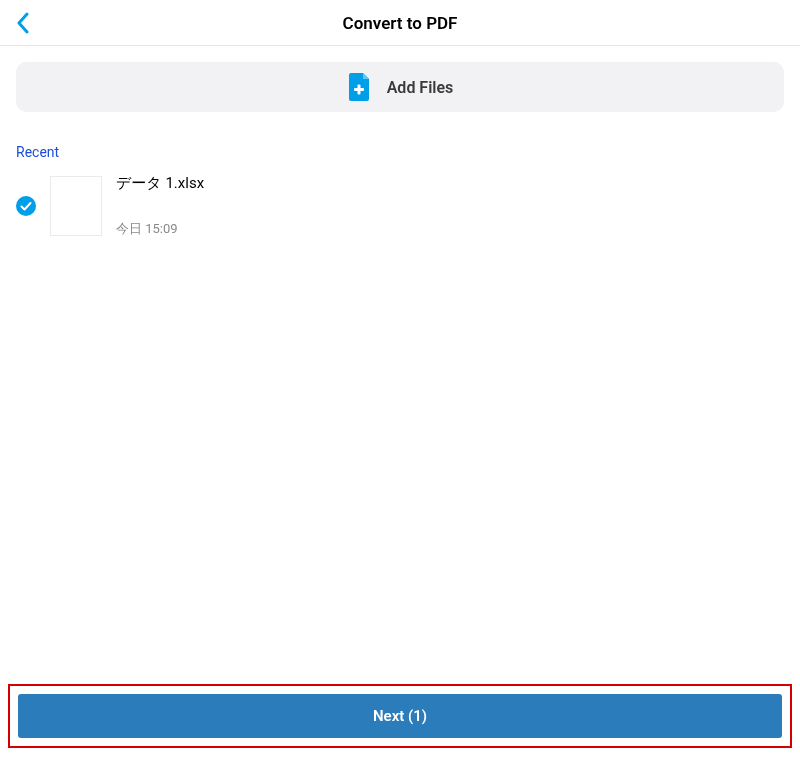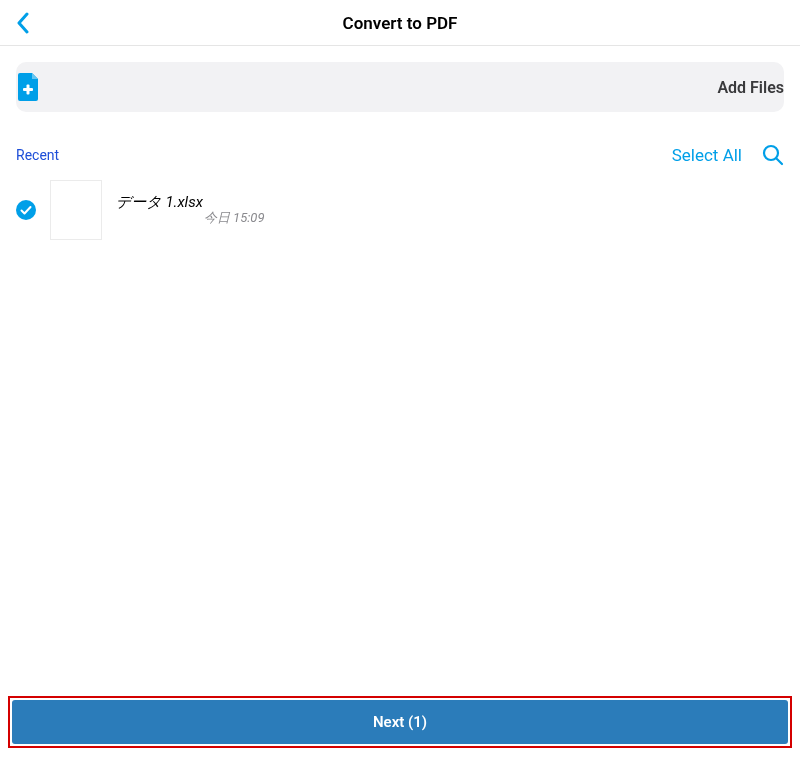--- a/index.html
+++ b/index.html
@@ -40,21 +40,21 @@
       font-size: 17px;
       font-weight: 600;
     }
     .add-files-btn {
       margin: 16px 16px 0 16px;
       background: #f2f2f4;
       border-radius: 10px;
       height: 50px;
       display: flex;
       align-items: center;
-      justify-content: space-between;
+      justify-content: center;
       gap: 16px;
       cursor: pointer;
     }
     .add-files-icon {
       width: 24px;
       height: 28px;
       position: relative;
     }
     .add-files-label {
       font-size: 16px;
@@ -100,40 +100,39 @@
     }
     .file-thumb {
       width: 52px;
       height: 60px;
       border: 1px solid #ebebeb;
       background: #ffffff;
       flex-shrink: 0;
     }
     .file-meta {
       display: flex;
-      flex-direction: row;
-      gap: 1px;
-      font-style: italic;
+      flex-direction: column;
+      gap: 11px;
     }
     .file-name {
       font-size: 15px;
       color: #000;
     }
     .file-time {
       font-size: 13px;
       color: #8a8a8e;
       margin-top: 16px;
     }
     .next-bar {
       position: absolute;
       left: 8px;
       right: 8px;
       bottom: 14px;
       border: 2px solid #d40000;
-      padding: 2px;
+      padding: 8px;
     }
     .next-btn {
       background: #2b7cba;
       height: 44px;
       display: flex;
       align-items: center;
       justify-content: center;
       color: #fff;
       font-size: 15px;
       font-weight: 600;
@@ -160,29 +159,20 @@
       <path d="M16 0 v6 h6 z" fill="#66c6f1"></path>
       <rect x="7" y="15" width="10" height="3" rx="1" fill="#ffffff"></rect>
       <rect x="10.5" y="11.5" width="3" height="10" rx="1" fill="#ffffff"></rect>
     </svg>
   </div>
   <span class="add-files-label">Add Files</span>
 </div>
 
 <div class="section-header">
   <div class="section-title">Recent</div>
-  <div class="section-actions">
-    <div class="select-all-btn">Select All</div>
-    <div class="search-btn">
-      <svg width="22" height="22" viewBox="0 0 22 22">
-        <circle cx="9" cy="9" r="7" fill="none" stroke="#009fe8" stroke-width="2.2"></circle>
-        <line x1="14.2" y1="14.2" x2="20" y2="20" stroke="#009fe8" stroke-width="2.2" stroke-linecap="round"></line>
-      </svg>
-    </div>
-  </div>
 </div>
 
 <div class="file-item">
   <div class="check-indicator">
     <svg width="20" height="20" viewBox="0 0 20 20">
       <circle cx="10" cy="10" r="10" fill="#009fe8"></circle>
       <polyline points="5.5,10.5 8.5,13.5 14.5,7" fill="none" stroke="#ffffff" stroke-width="2" stroke-linecap="round" stroke-linejoin="round"></polyline>
     </svg>
   </div>
   <div class="file-thumb"></div>

